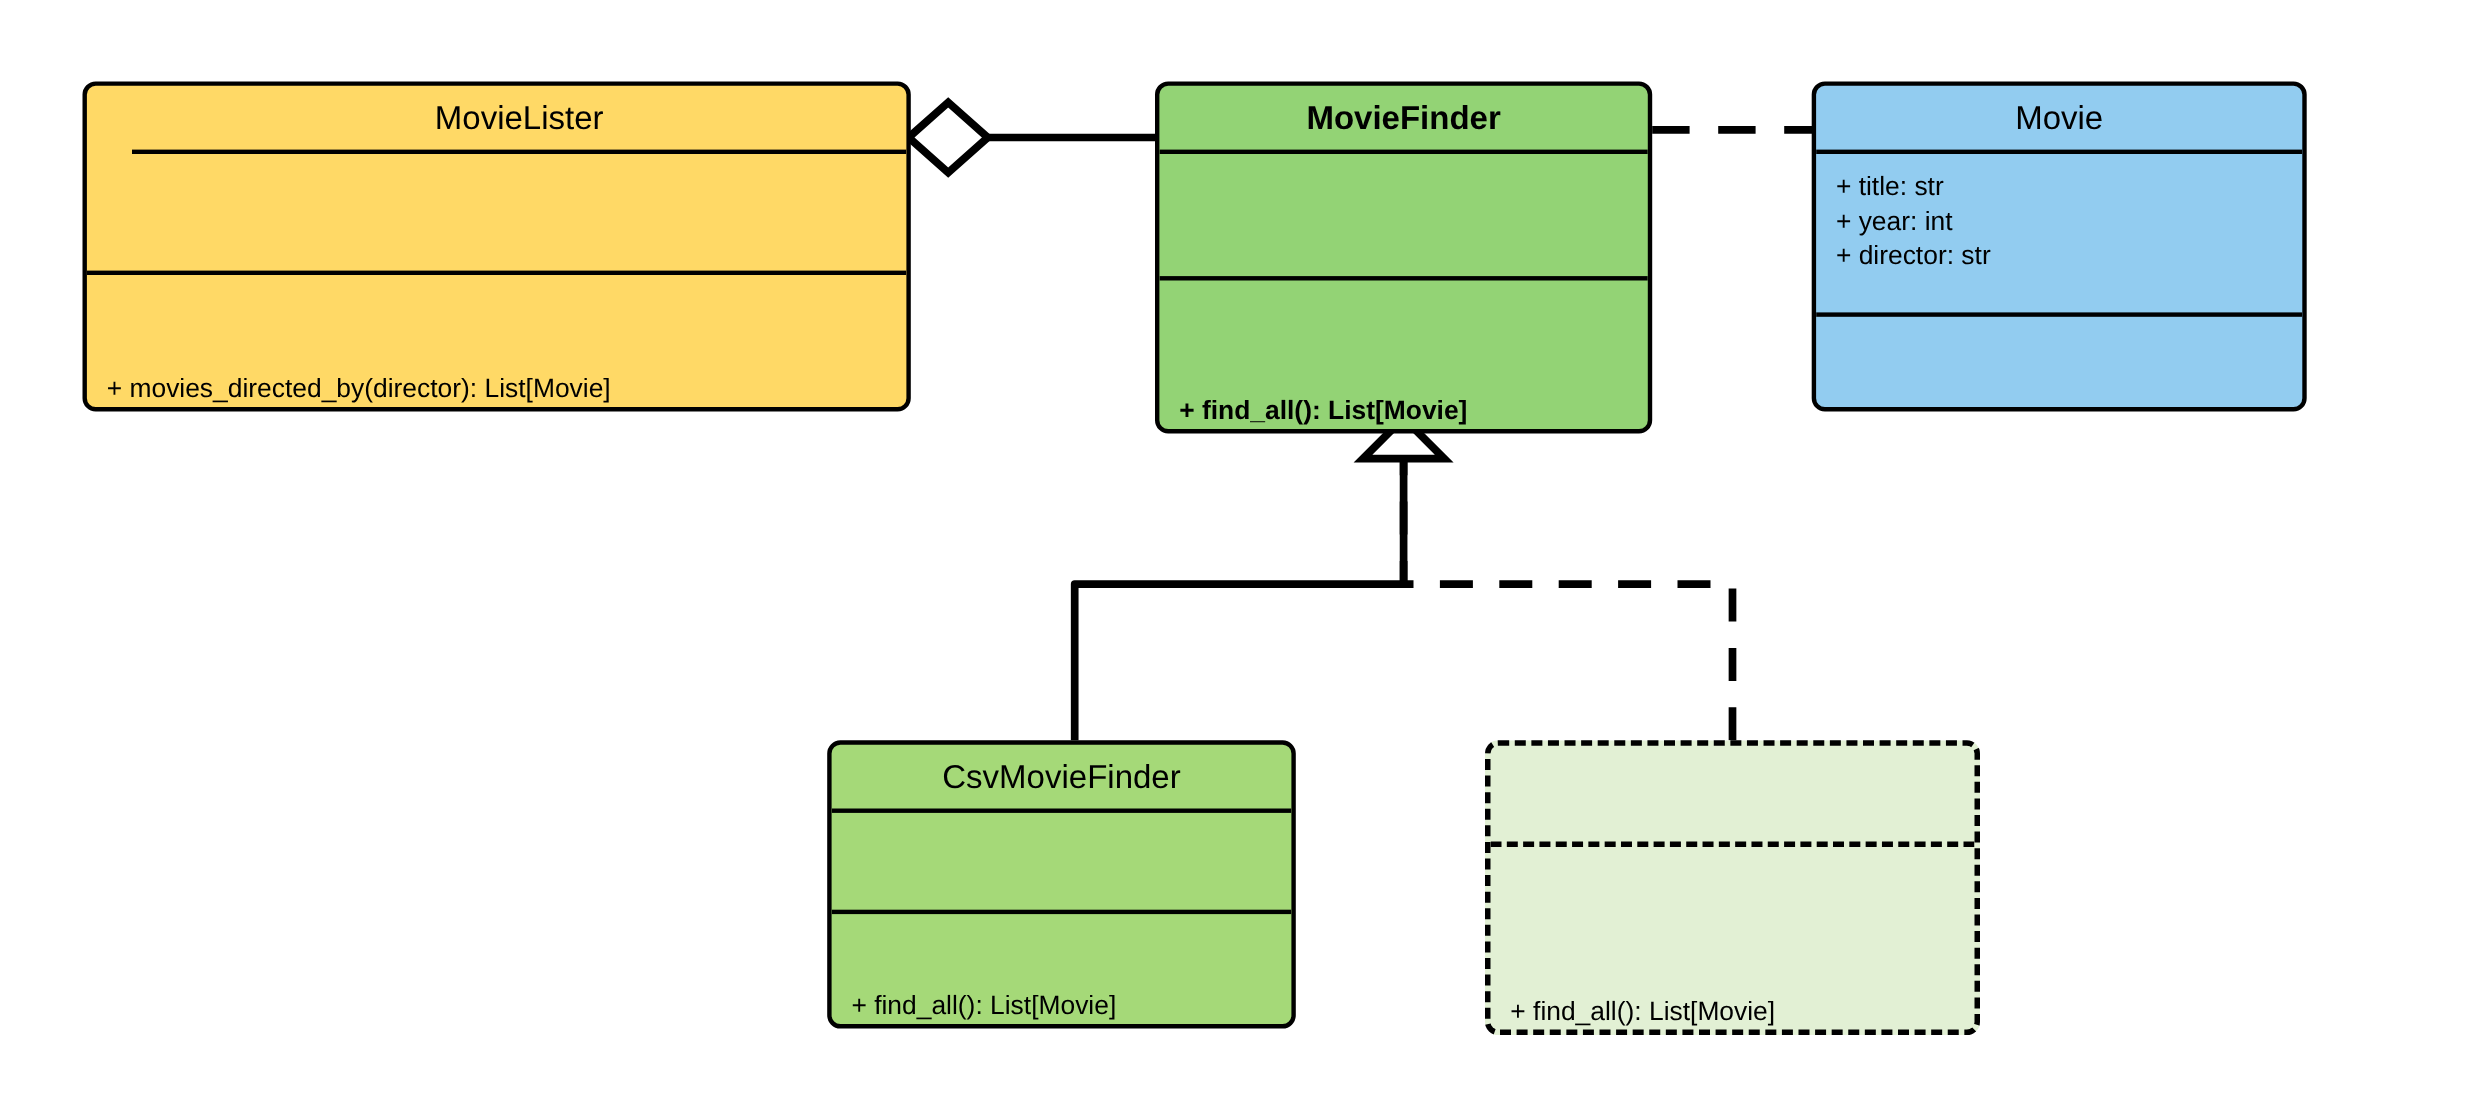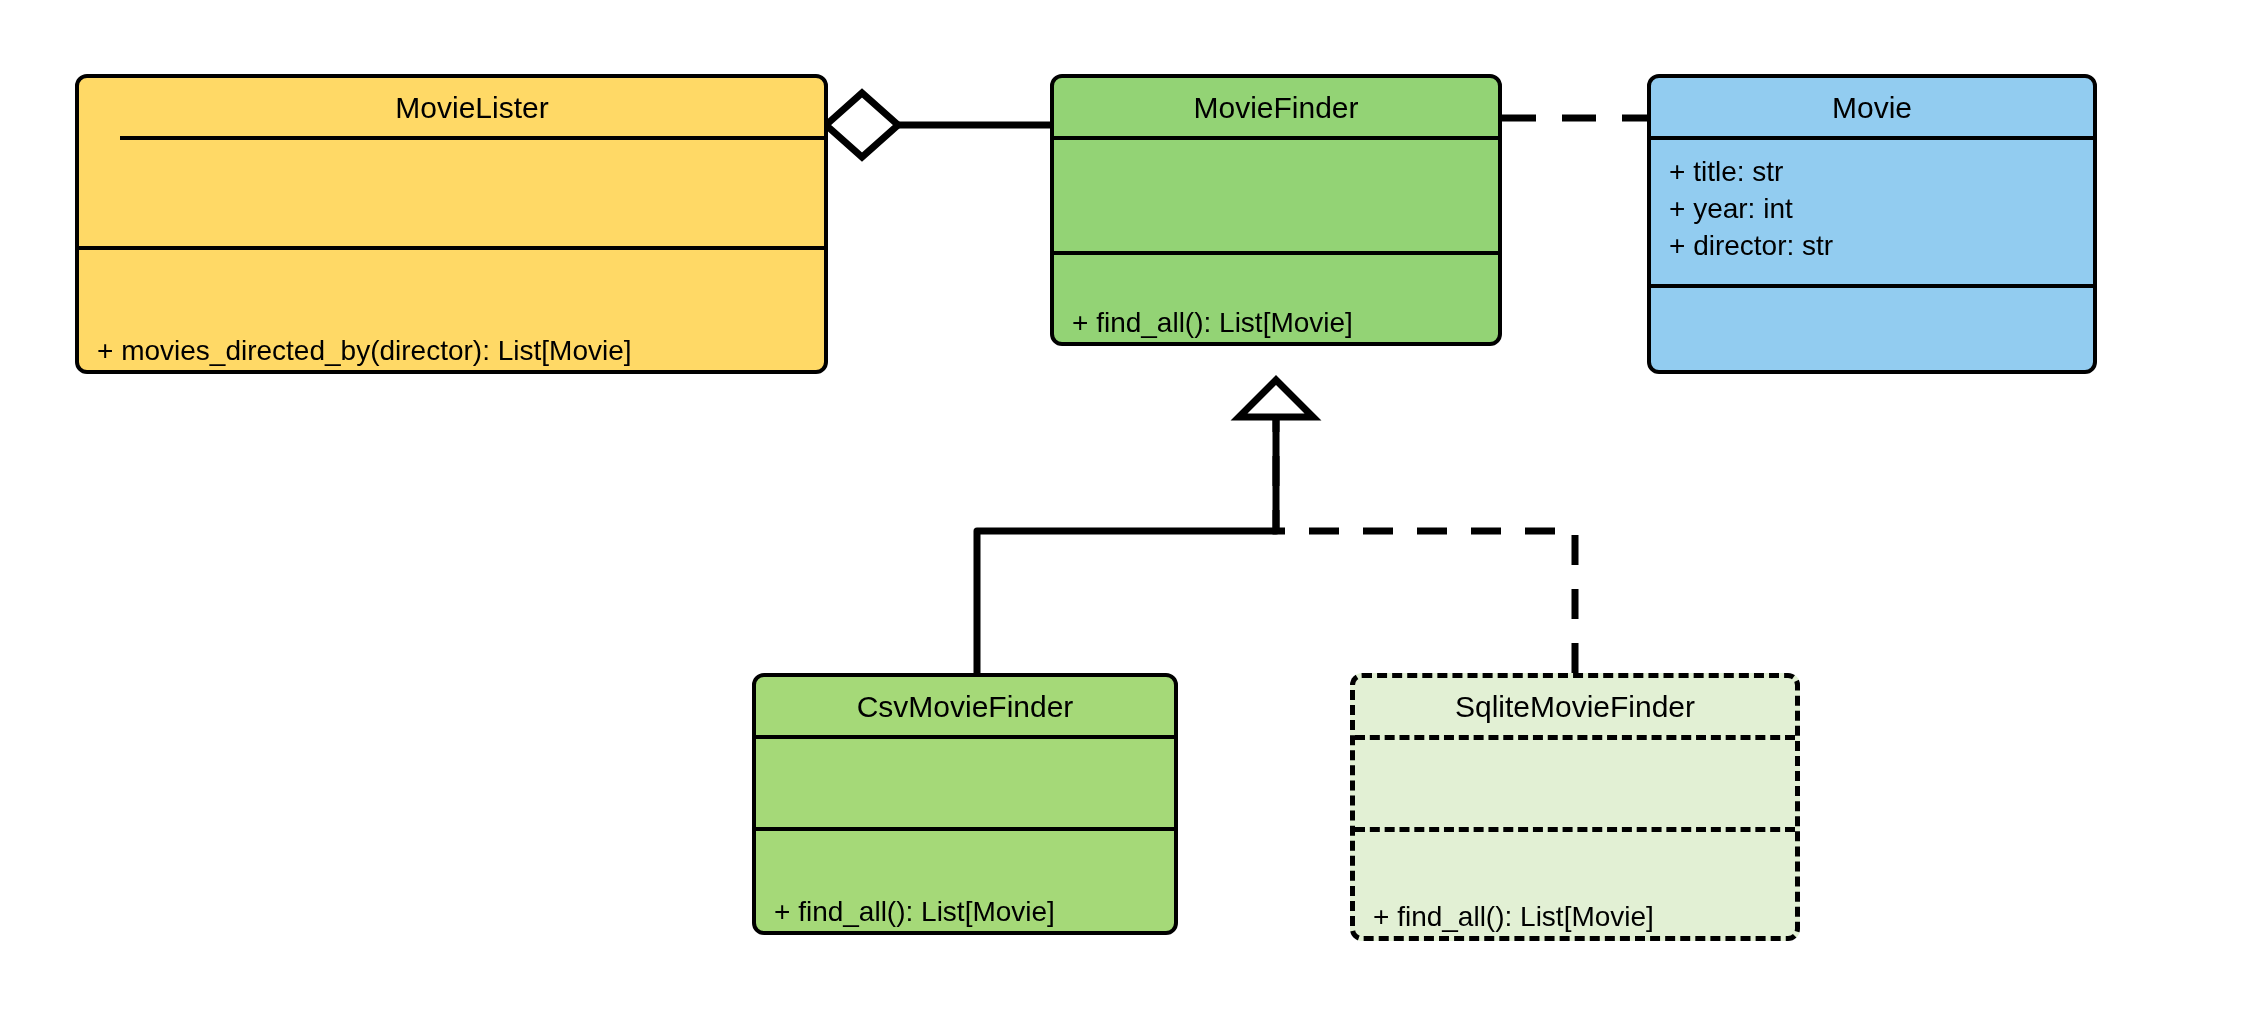--- a/index.html
+++ b/index.html
@@ -56,21 +56,21 @@
     border-bottom-style: dashed;
     border-bottom-width: 5px;
   }
   .class-title {
     font-size: 30px;
     color: #000000;
     line-height: 1.1;
     white-space: nowrap;
   }
   .member-line {
-    font-size: 28px;
+    font-size: 24px;
     color: #000000;
     line-height: 1.32;
     padding-left: 18px;
     white-space: nowrap;
   }
   .attrs-compartment .member-line:first-child {
     padding-top: 14px;
   }
   .methods-compartment {
     justify-content: flex-end;
@@ -113,21 +113,21 @@
   <div class="uml-class" id="class-movie-lister" style="left:75px; top:74px; width:753px; height:300px; background:#ffd966;">
     <div class="compartment name-compartment" style="height:62px;margin-left:41px;">
       <span class="class-title">MovieLister</span>
     </div>
     <div class="compartment attrs-compartment" style="height:110px;"></div>
     <div class="compartment methods-compartment" style="flex:1;">
       <span class="member-line">+ movies_directed_by(director): List[Movie]</span>
     </div>
   </div>
 
-  <div class="uml-class" id="class-movie-finder" style="left:1050px; top:74px; width:452px; height:272px; background:#93d375;">
+  <div class="uml-class" id="class-movie-finder" style="left:1050px; top:74px; width:452px; height:320px; background:#93d375;font-weight:bold;">
     <div class="compartment name-compartment" style="height:62px;">
       <span class="class-title">MovieFinder</span>
     </div>
     <div class="compartment attrs-compartment" style="height:115px;"></div>
     <div class="compartment methods-compartment" style="flex:1;">
       <span class="member-line">+ find_all(): List[Movie]</span>
     </div>
   </div>
 
   <div class="uml-class" id="class-movie" style="left:1647px; top:74px; width:450px; height:300px; background:#92ccf0;">
@@ -146,22 +146,19 @@
     <div class="compartment name-compartment" style="height:62px;">
       <span class="class-title">CsvMovieFinder</span>
     </div>
     <div class="compartment attrs-compartment" style="height:92px;"></div>
     <div class="compartment methods-compartment" style="flex:1;">
       <span class="member-line">+ find_all(): List[Movie]</span>
     </div>
   </div>
 
   <div class="uml-class dashed" id="class-sqlite-movie-finder" style="left:1350px; top:673px; width:450px; height:268px; background:#e2f0d4;">
-    <div class="compartment name-compartment" style="height:62px;">
-      <span class="class-title">SqliteMovieFinder</span>
-    </div>
     <div class="compartment attrs-compartment" style="height:92px;"></div>
     <div class="compartment methods-compartment" style="flex:1;">
       <span class="member-line">+ find_all(): List[Movie]</span>
     </div>
   </div>
 
 </div>
 
 </body></html>

